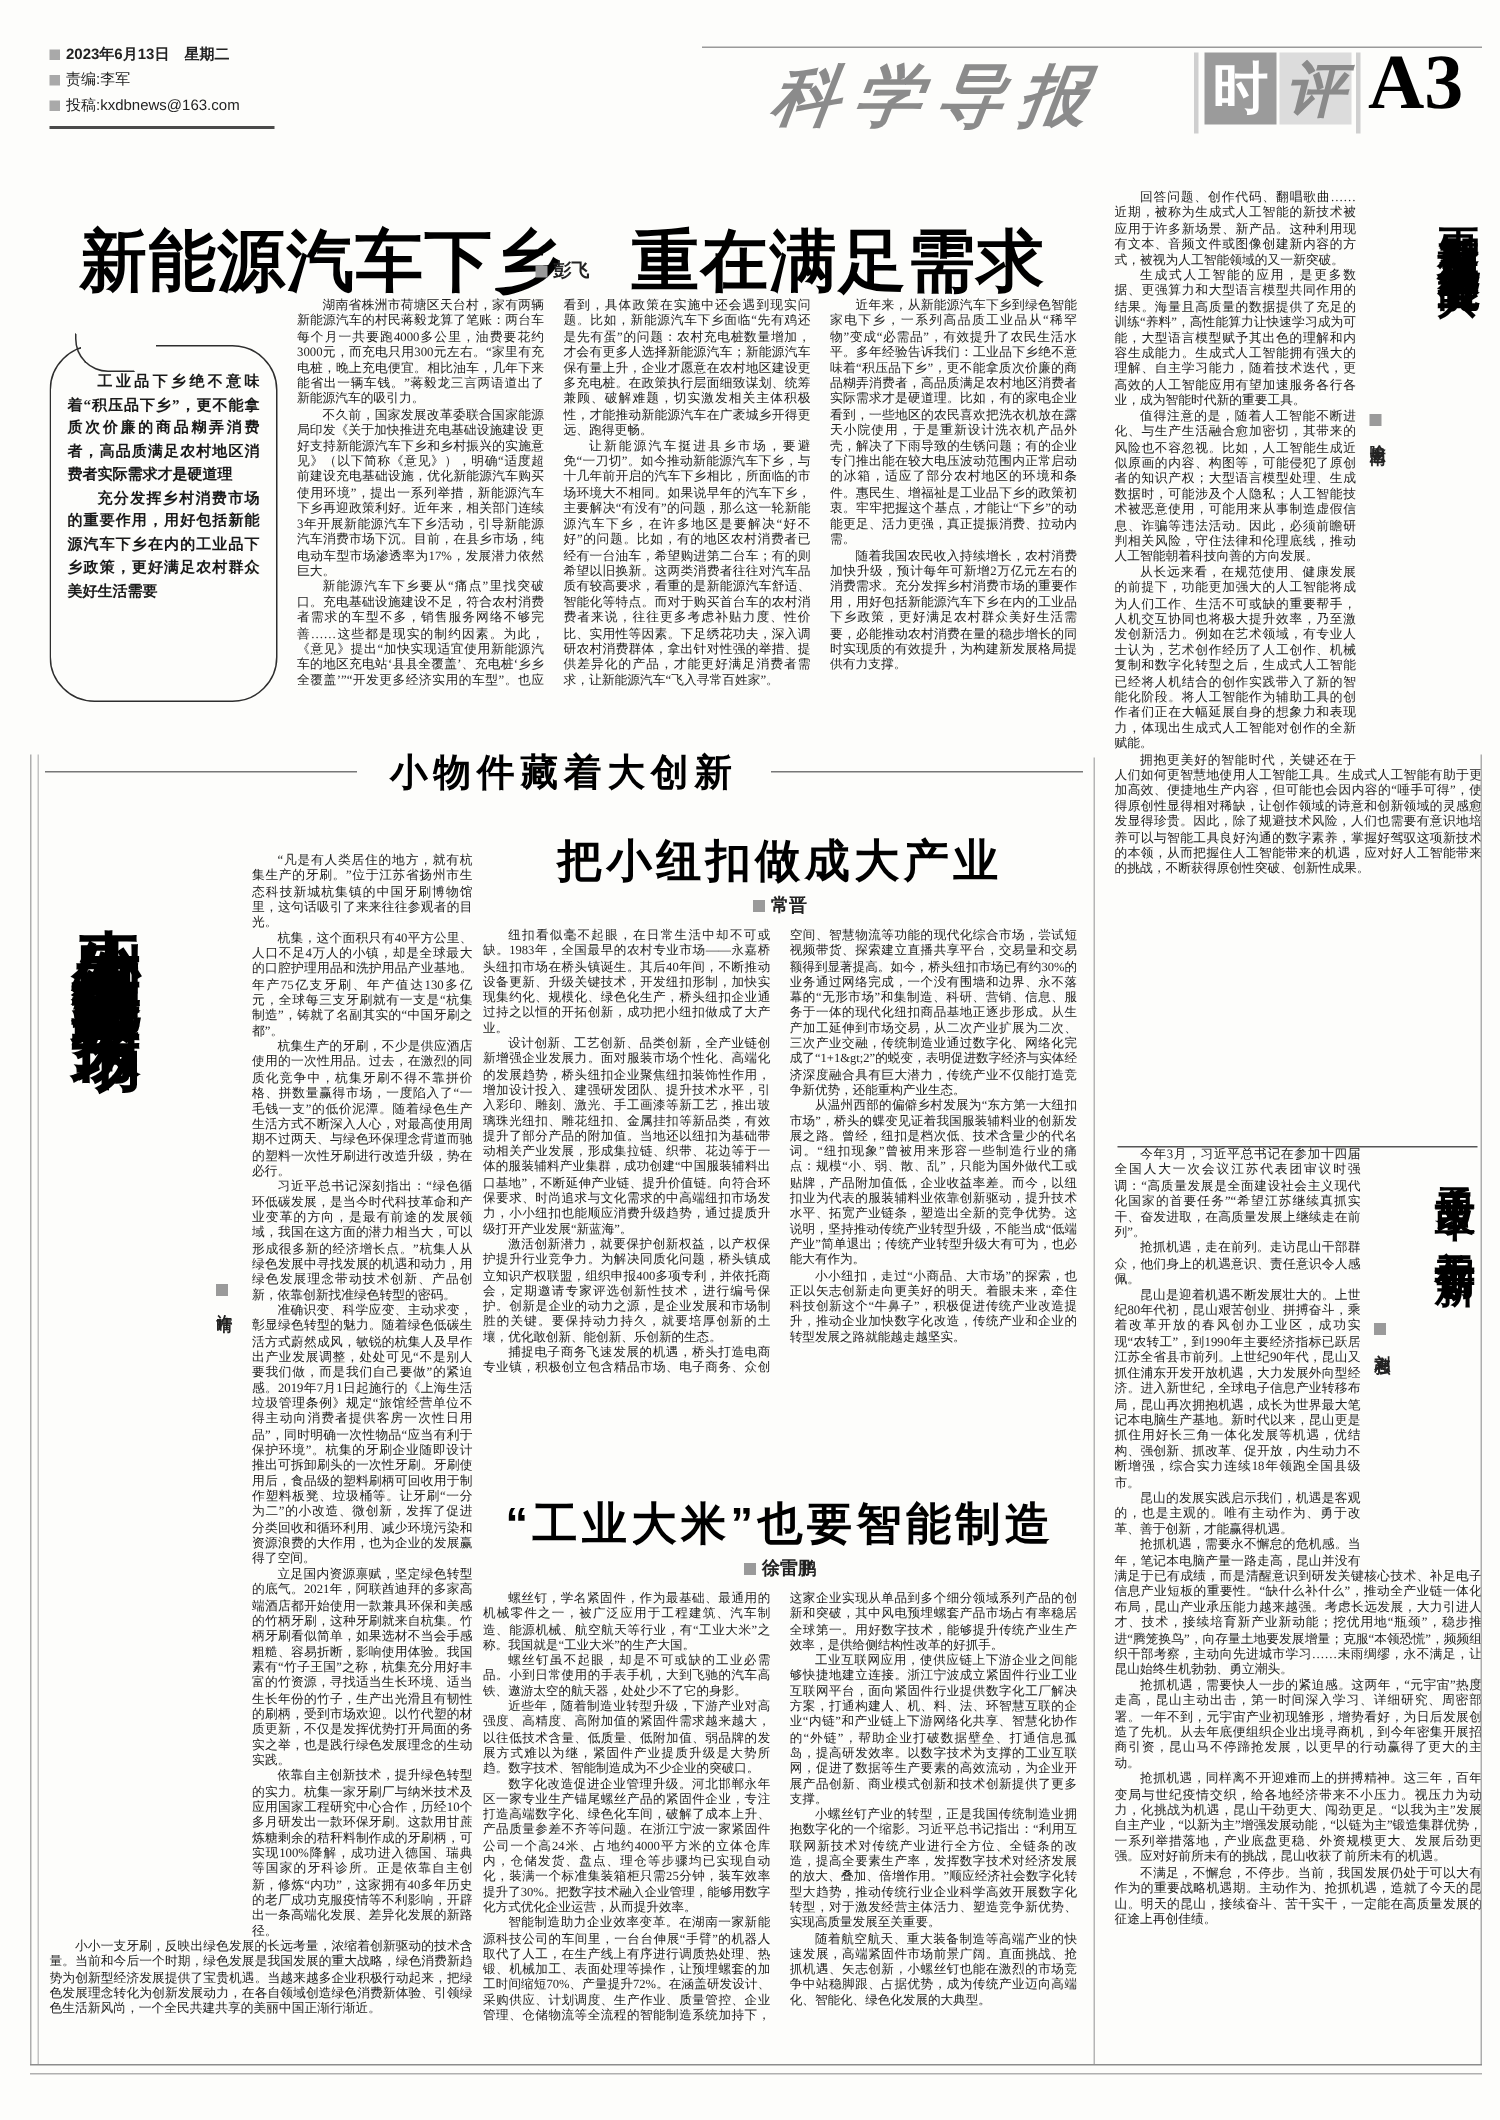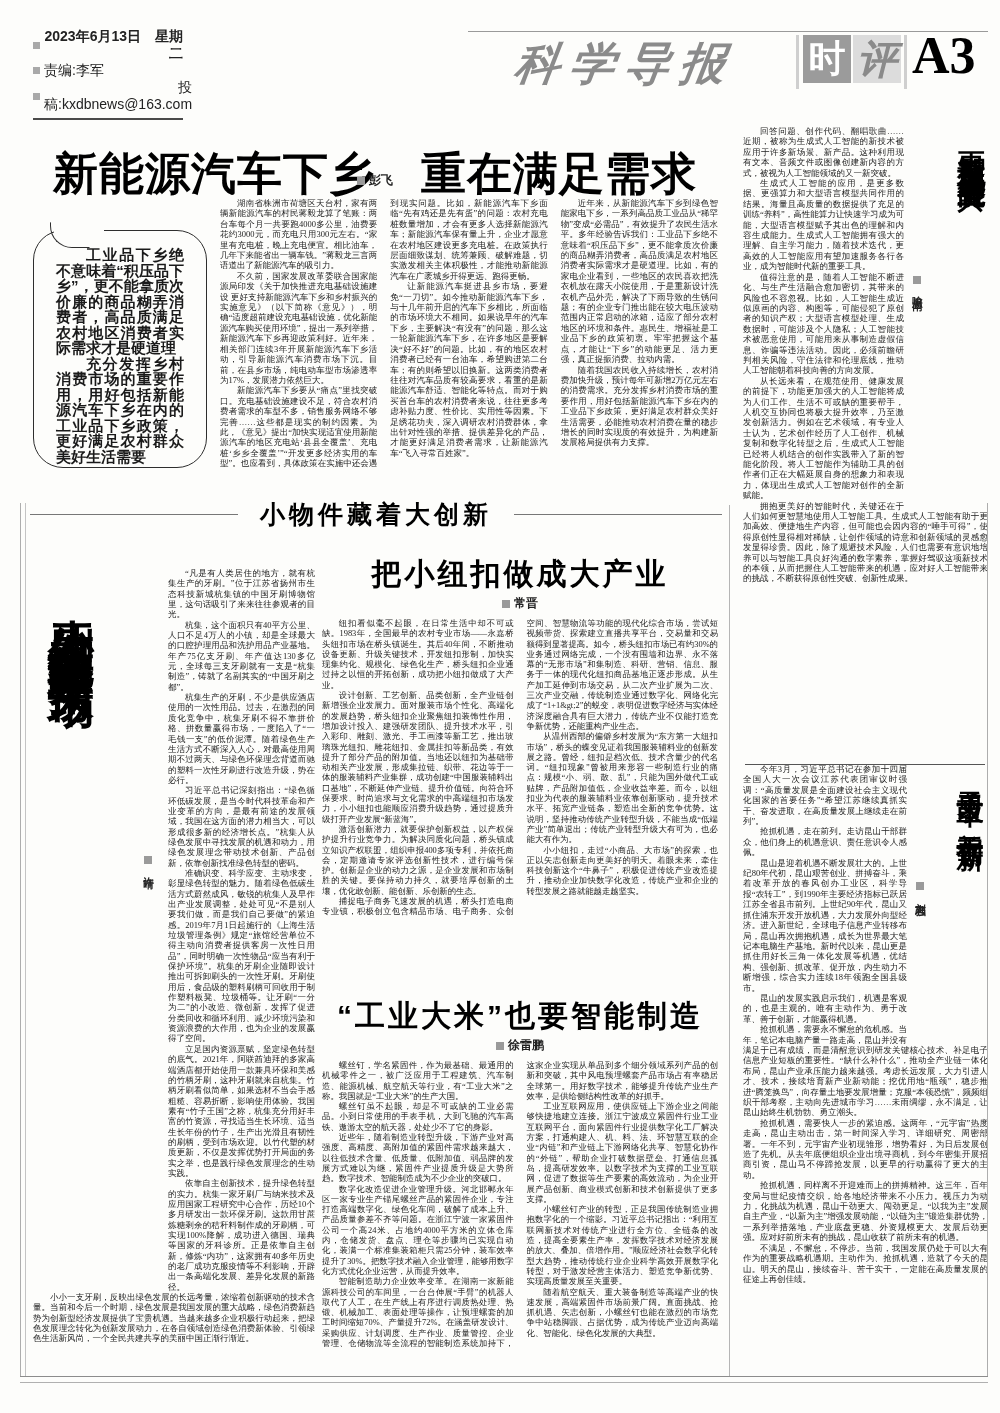--- a/index.html
+++ b/index.html
@@ -5,21 +5,21 @@
   html,body{margin:0;padding:0;}
   body{
     width:1000px;height:1413px;position:relative;
     background:#fdfdfb;color:#1a1a1a;
     font-family:"Liberation Sans","DejaVu Sans",sans-serif;
     overflow:hidden;
   }
   
   .hdr-info{position:absolute;left:33px;top:28px;width:150px;
     border-bottom:2px solid #4a4a4a;padding-bottom:5px;}
-  .hdr-line{font-size:14px;line-height:17px;color:#222;display:flex;align-items:center;text-align:right;}
+  .hdr-line{font-size:10px;line-height:17px;color:#222;display:flex;align-items:center;}
   .hdr-line.first{font-weight:700;}
   .sq{display:inline-block;width:7px;height:7px;background:#a9a9a9;margin-right:4px;flex:none;}
   .masthead{position:absolute;left:455px;top:34px;width:340px;text-align:center;
     font-family:"Liberation Serif","DejaVu Serif",serif;
     font-size:45px;font-weight:800;font-style:italic;color:#8b8b8b;
     letter-spacing:10px;transform:skewX(-8deg);white-space:nowrap;}
   .top-rule{position:absolute;left:468px;top:31px;width:520px;height:1px;background:#9a9a9a;}
   .plate-bar{position:absolute;top:35px;width:3px;height:54px;background:#cfcfcf;}
   .plate-shi{position:absolute;left:803px;top:35px;width:48px;height:48px;background:#9b9b9b;
     color:#fff;font-size:37px;font-weight:900;display:flex;align-items:center;justify-content:center;}
@@ -34,23 +34,23 @@
   .byline .sq{width:8px;height:8px;background:#9a9a9a;}
   .v-byline{position:absolute;display:flex;flex-direction:column;align-items:center;}
   .v-byline .sq{width:8px;height:8px;background:#9a9a9a;margin:0 0 4px 0;}
   .v-byline .nm{writing-mode:vertical-rl;text-orientation:upright;font-size:10.5px;font-weight:700;letter-spacing:2px;}
   
   .main-title{position:absolute;left:30px;top:114px;width:690px;text-align:center;
     font-size:45px;font-weight:900;letter-spacing:1px;color:#000;white-space:nowrap;}
   .main-byline{position:absolute;left:30px;top:172px;width:690px;}
   .main-body{position:absolute;left:33px;top:198px;width:685px;height:287px;display:flex;overflow:hidden;}
   .quote-box{position:relative;flex:none;width:128px;height:204px;margin-top:32px;margin-right:13px;
-    border:1.5px solid #2e2e2e;border-radius:30px;padding:16px 22px;
-    font-family:Liberation Sans, sans-serif;
-    font-size:15px;line-height:15.5px;font-weight:700;text-align:justify;}
+    border:1.5px solid #2e2e2e;border-radius:30px;padding:16px 11px;
+    font-family:Liberation Serif, serif;
+    font-size:10px;line-height:15.5px;font-weight:700;text-align:justify;}
   .quote-box p{margin:0;text-indent:2em;}
   .quote-box::before{content:"";position:absolute;top:-2px;left:20px;width:50px;height:8px;background:#fdfdfb;}
   .quote-box::after{content:"";position:absolute;top:-9px;left:16px;width:38px;height:24px;
     border:1.5px solid #2e2e2e;border-color:transparent transparent #2e2e2e #2e2e2e;
     border-radius:0 0 0 22px;}
   .main-cols{flex:1;column-count:3;column-gap:13px;}
   .body-text{font-family:"Liberation Serif","DejaVu Serif",serif;color:#222;}
   .body-text p{margin:0;text-indent:2em;text-align:justify;}
   .main-cols p{font-size:8.5px;line-height:10.4px;}
   
@@ -155,21 +155,21 @@
   <div class="ks-float">
     <div class="v-head ks-head">勇于改革　善于创新</div>
     <div class="v-byline ks-byline">
       <span class="sq"></span>
       <span class="nm">刘志强</span>
     </div>
   </div>
   <div>
       <p>今年3月，习近平总书记在参加十四届全国人大一次会议江苏代表团审议时强调：“高质量发展是全面建设社会主义现代化国家的首要任务”“希望江苏继续真抓实干、奋发进取，在高质量发展上继续走在前列”。</p>
       <p>抢抓机遇，走在前列。走访昆山干部群众，他们身上的机遇意识、责任意识令人感佩。</p>
-      <p>昆山是迎着机遇不断发展壮大的。上世纪80年代初，昆山艰苦创业、拼搏奋斗，乘着改革开放的春风创办工业区，科学导报“农转工”，到1990年主要经济指标已跃居江苏全省县市前列。上世纪90年代，昆山又抓住浦东开发开放机遇，大力发展外向型经济。进入新世纪，全球电子信息产业转移布局，昆山再次拥抱机遇，成长为世界最大笔记本电脑生产基地。新时代以来，昆山更是抓住用好长三角一体化发展等机遇，优结构、强创新、抓改革、促开放，内生动力不断增强，综合实力连续18年领跑全国县级市。</p>
+      <p>昆山是迎着机遇不断发展壮大的。上世纪80年代初，昆山艰苦创业、拼搏奋斗，乘着改革开放的春风创办工业区，成功实现“农转工”，到1990年主要经济指标已跃居江苏全省县市前列。上世纪90年代，昆山又抓住浦东开发开放机遇，大力发展外向型经济。进入新世纪，全球电子信息产业转移布局，昆山再次拥抱机遇，成长为世界最大笔记本电脑生产基地。新时代以来，昆山更是抓住用好长三角一体化发展等机遇，优结构、强创新、抓改革、促开放，内生动力不断增强，综合实力连续18年领跑全国县级市。</p>
       <p>昆山的发展实践启示我们，机遇是客观的，也是主观的。唯有主动作为、勇于改革、善于创新，才能赢得机遇。</p>
       <p>抢抓机遇，需要永不懈怠的危机感。当年，笔记本电脑产量一路走高，昆山并没有满足于已有成绩，而是清醒意识到研发关键核心技术、补足电子信息产业短板的重要性。“缺什么补什么”，推动全产业链一体化布局，昆山产业承压能力越来越强。考虑长远发展，大力引进人才、技术，接续培育新产业新动能；挖优用地“瓶颈”，稳步推进“腾笼换鸟”，向存量土地要发展增量；克服“本领恐慌”，频频组织干部考察，主动向先进城市学习……未雨绸缪，永不满足，让昆山始终生机勃勃、勇立潮头。</p>
       <p>抢抓机遇，需要快人一步的紧迫感。这两年，“元宇宙”热度走高，昆山主动出击，第一时间深入学习、详细研究、周密部署。一年不到，元宇宙产业初现雏形，增势看好，为日后发展创造了先机。从去年底便组织企业出境寻商机，到今年密集开展招商引资，昆山马不停蹄抢发展，以更早的行动赢得了更大的主动。</p>
       <p>抢抓机遇，同样离不开迎难而上的拼搏精神。这三年，百年变局与世纪疫情交织，给各地经济带来不小压力。视压力为动力，化挑战为机遇，昆山干劲更大、闯劲更足。“以我为主”发展自主产业，“以新为主”增强发展动能，“以链为主”锻造集群优势，一系列举措落地，产业底盘更稳、外资规模更大、发展后劲更强。应对好前所未有的挑战，昆山收获了前所未有的机遇。</p>
       <p>不满足，不懈怠，不停步。当前，我国发展仍处于可以大有作为的重要战略机遇期。主动作为、抢抓机遇，造就了今天的昆山。明天的昆山，接续奋斗、苦干实干，一定能在高质量发展的征途上再创佳绩。</p>
     </div>
 </div>
 
 <div class="section-hdr">
   <div class="rule"></div>

